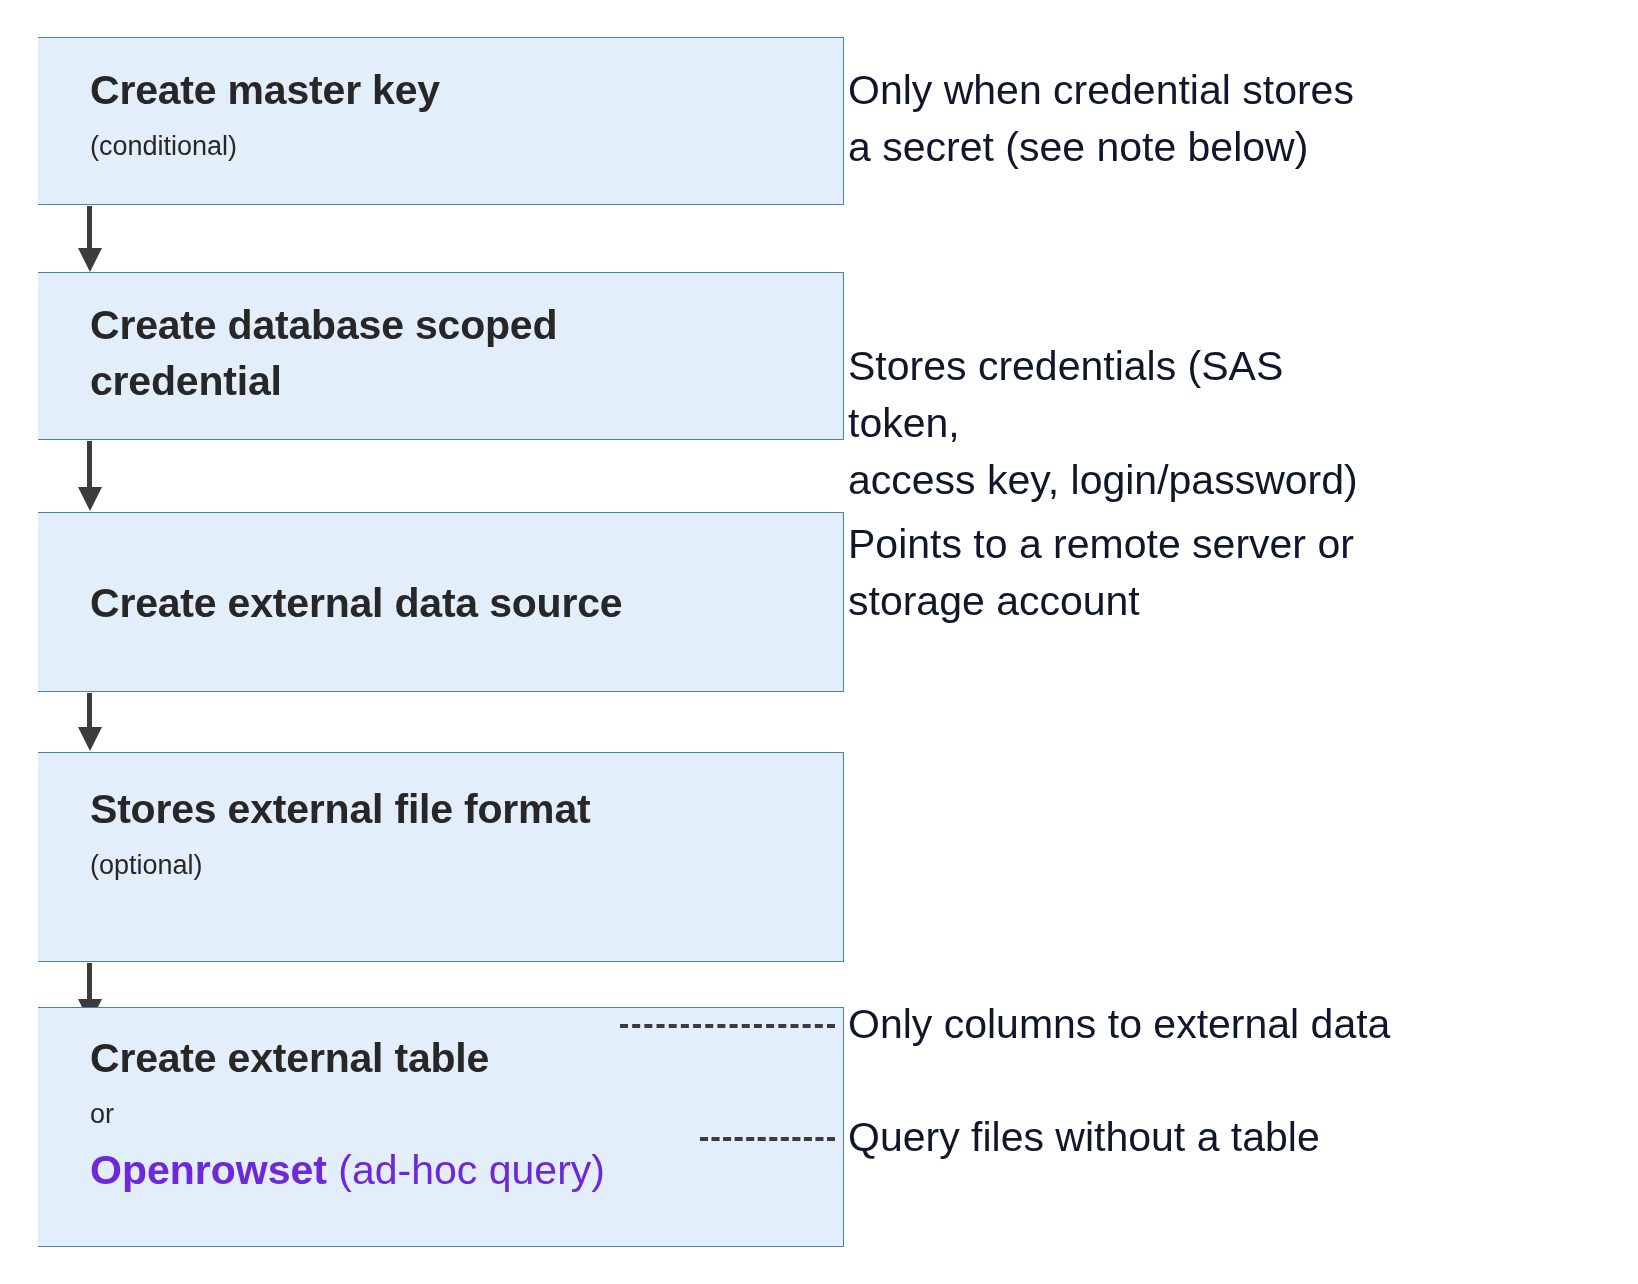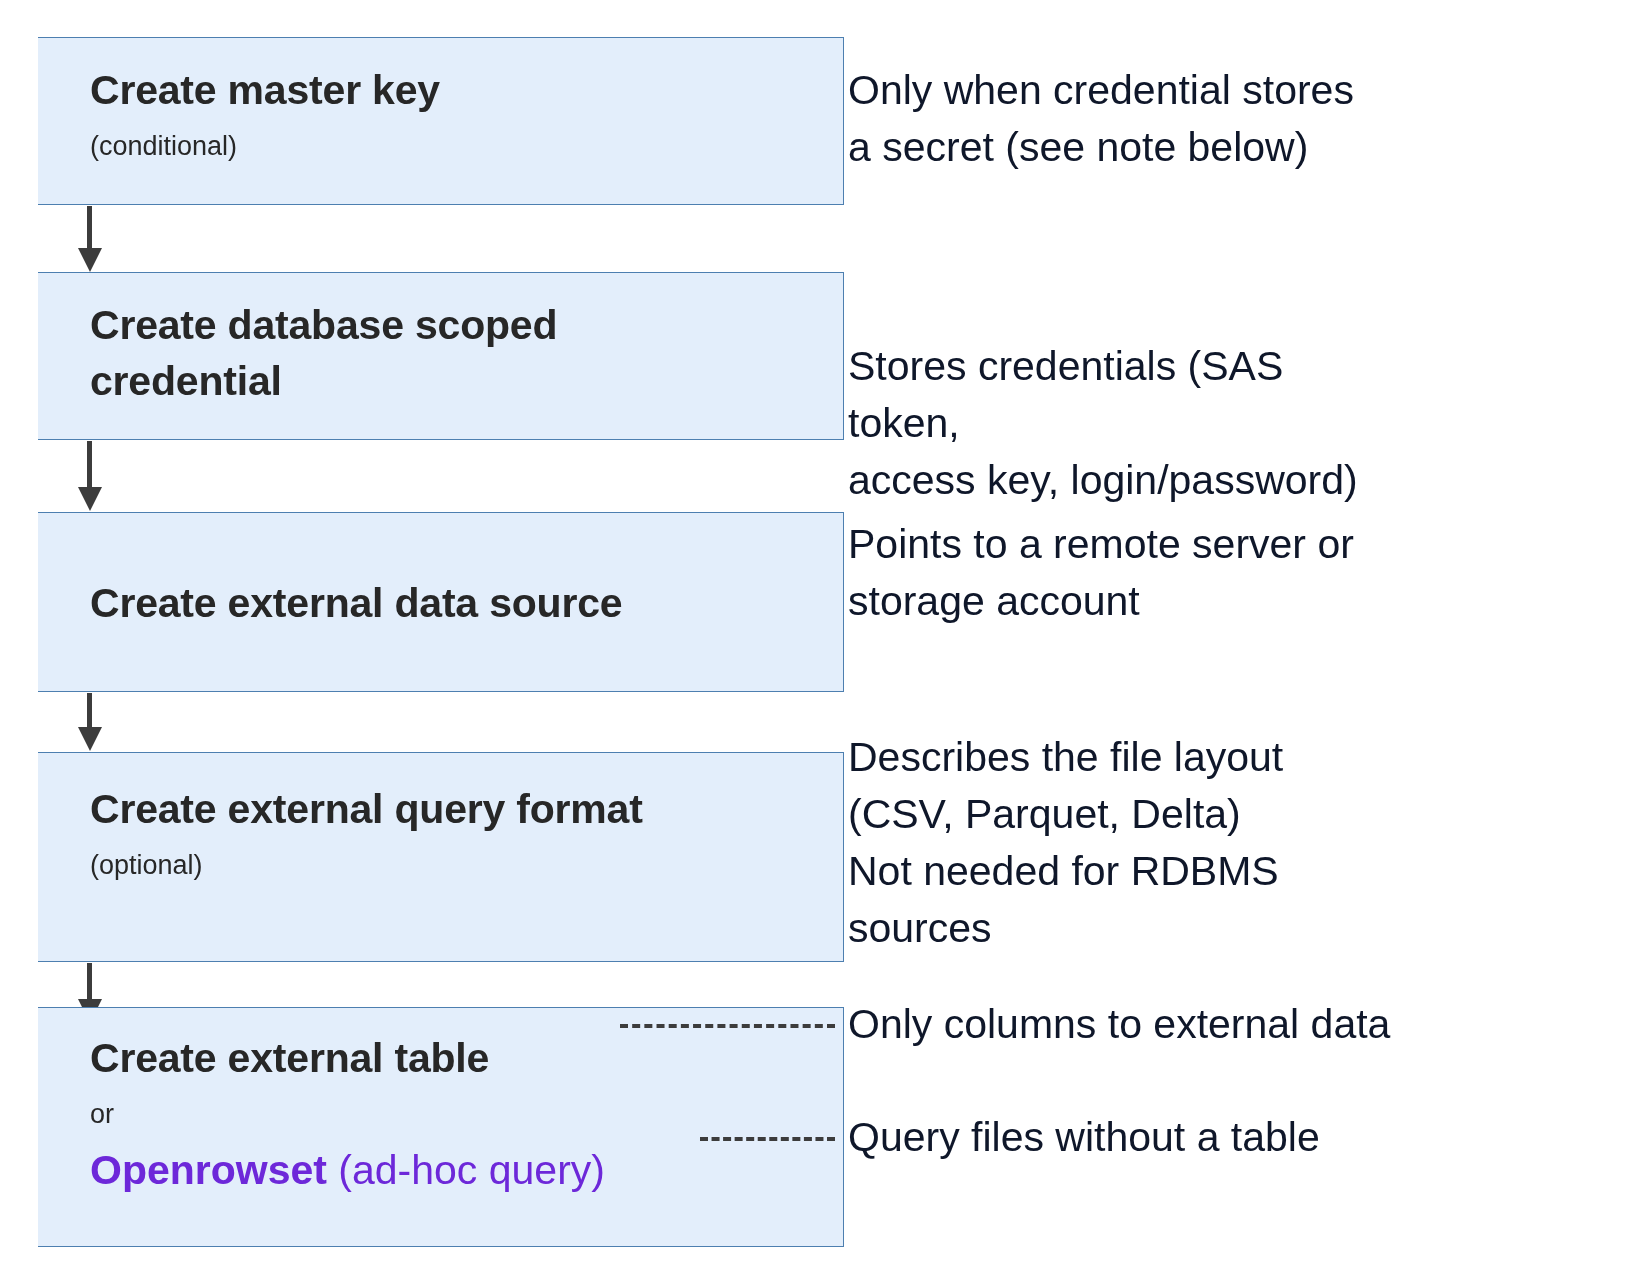--- a/index.html
+++ b/index.html
@@ -115,27 +115,24 @@
   <div class="note" style="top:516px;">Points to a remote server or
 storage account</div>
 
   <div class="arrow" style="top:693px;height:58px;">
     <div class="shaft"></div>
     <div class="head"></div>
   </div>
 
   <div class="box" style="top:752px;height:210px;">
     <div class="inner" style="top:28px;">
-      <div class="title">Create external query format</div>
+      <div class="title">Stores external file format</div>
       <div class="sub">(optional)</div>
     </div>
   </div>
-  <div class="note" style="top:729px;">Describes the file layout
-(CSV, Parquet, Delta)
-Not needed for RDBMS sources</div>
 
   <div class="arrow" style="top:963px;height:60px;">
     <div class="shaft"></div>
     <div class="head"></div>
   </div>
 
   <div class="box" style="top:1007px;height:240px;">
     <div class="inner" style="top:22px;">
       <div class="title">Create external table</div>
       <div class="sub">or</div>

